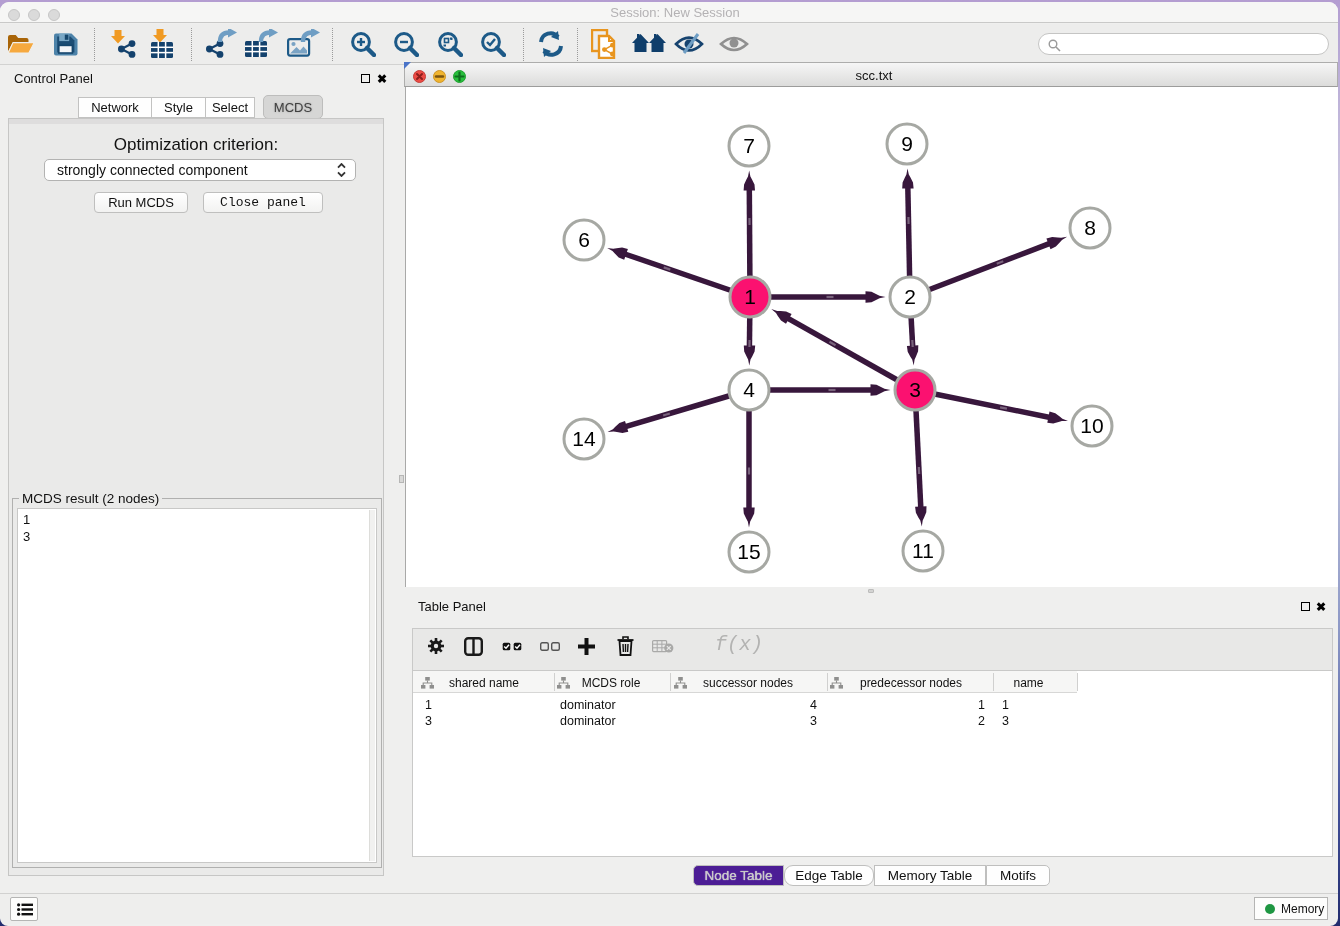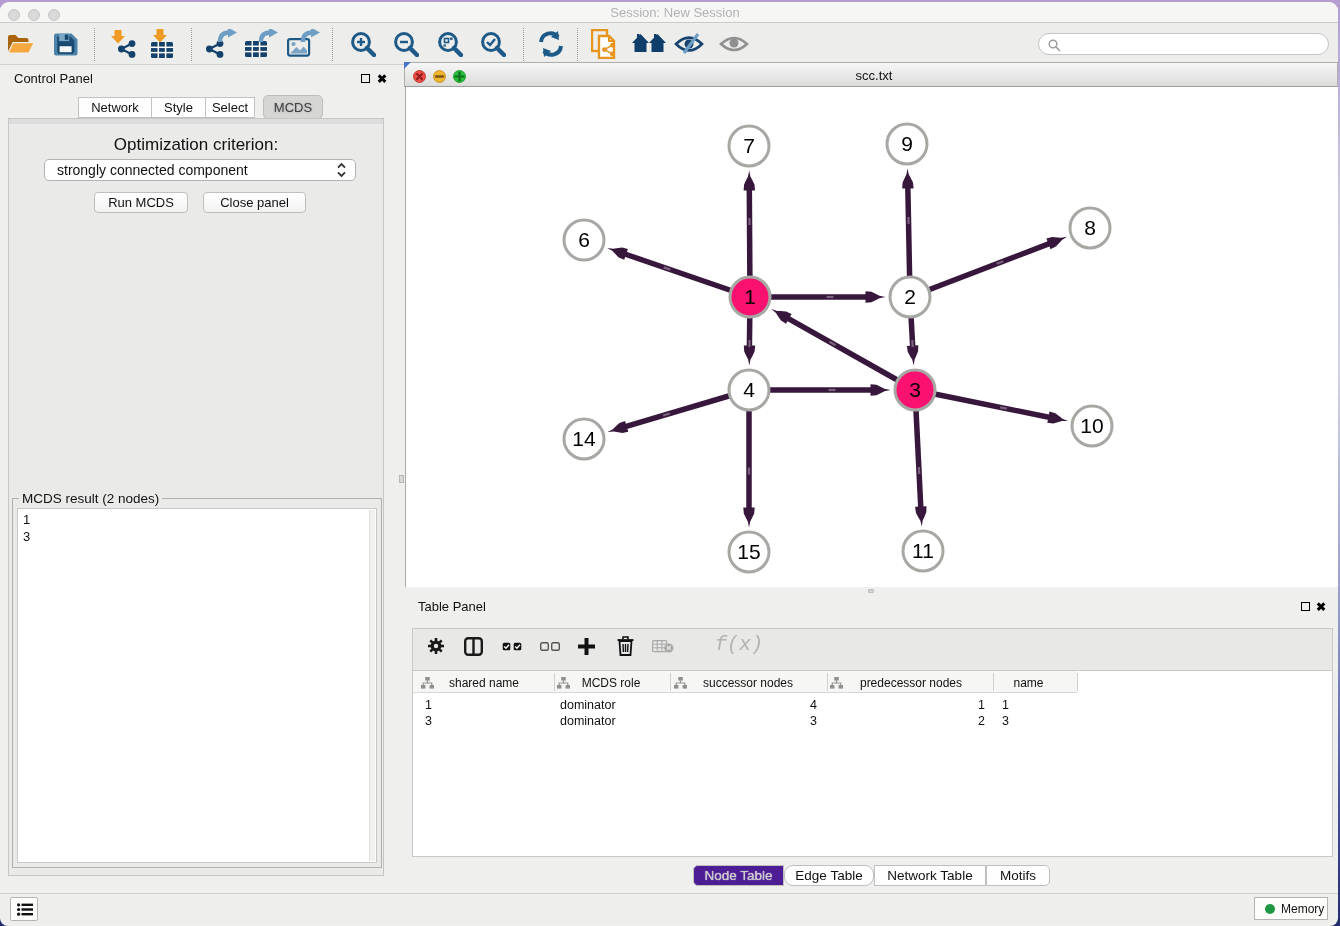--- a/index.html
+++ b/index.html
@@ -226,21 +226,21 @@
   <div class="tab" style="left:205px; width:50px;">Select</div>
   <div class="tabsel" style="left:263px; top:95px; width:60px; height:24px; line-height:23px;">MCDS</div>
   <div id="cp-pane"></div>
   <div class="abs" style="left:9px; top:119px; width:374px; height:5px; background:#dedddd;"></div>
   <div id="optlabel">Optimization criterion:</div>
   <div id="combo">strongly connected component<svg width="9" height="14" style="position:absolute;right:9px;top:3px" viewBox="0 0 9 14">
       <path d="M1 4.6 L4.5 1 L8 4.6" fill="none" stroke="#333" stroke-width="1.8"></path>
       <path d="M1 9.4 L4.5 13 L8 9.4" fill="none" stroke="#333" stroke-width="1.8"></path>
     </svg></div>
   <div class="btn" style="left:94px; width:94px;">Run MCDS</div>
-  <div class="btn" style="left:203px; width:103px;">Close panel</div>
+  <div class="btn" style="left:203px; width:120px;font-family:Liberation Mono, monospace;">Close panel</div>
   <div id="fieldset"></div>
   <div id="fieldset-legend">MCDS result (2 nodes)</div>
   <div id="resultbox">
     <div style="padding:3px 0 0 5px; line-height:16.5px;">1<br>3</div>
     <div class="sb"></div>
   </div>
 
   <div id="netbar"></div>
   <div class="abs" style="left:404px; top:62px; width:7px; height:7px; background:#4a74c8; clip-path:polygon(0 0, 100% 0, 0 100%);"></div>
   <div class="mac" style="left:413px; background:#ed4b45; border:1px solid #c33d38;">
@@ -445,21 +445,21 @@
   <div class="cell" style="left:827px; top:698px; width:158px; text-align:right;">1</div>
   <div class="cell" style="left:1002px; top:698px;">1</div>
   <div class="cell" style="left:425px; top:714px;">3</div>
   <div class="cell" style="left:560px; top:714px;">dominator</div>
   <div class="cell" style="left:671px; top:714px; width:146px; text-align:right;">3</div>
   <div class="cell" style="left:827px; top:714px; width:158px; text-align:right;">2</div>
   <div class="cell" style="left:1002px; top:714px;">3</div>
 
   <div class="btab" style="left:693px; width:91px; border-radius:5px 0 0 5px; background:#4c1d95; color:#c9c9c7; text-shadow:0 0 1px #fff;">Node Table</div>
   <div class="btab" style="left:784px; width:90px;border-radius:9px;">Edge Table</div>
-  <div class="btab" style="left:874px; width:112px;">Network Table</div>
+  <div class="btab" style="left:874px; width:112px;">Memory Table</div>
   <div class="btab" style="left:986px; width:64px; border-radius:0 5px 5px 0;">Motifs</div>
 
   <div id="statusbar"></div>
   <div id="listbtn"><svg width="16" height="13" viewBox="0 0 16 13" style="margin:5px 0 0 6px">
       <g fill="#111">
         <circle cx="1.6" cy="1.8" r="1.6"></circle>
         <circle cx="1.6" cy="6.5" r="1.6"></circle>
         <circle cx="1.6" cy="11.2" r="1.6"></circle>
         <rect x="4.5" y="0.6" width="11.5" height="2.4"></rect>
         <rect x="4.5" y="5.3" width="11.5" height="2.4"></rect>

